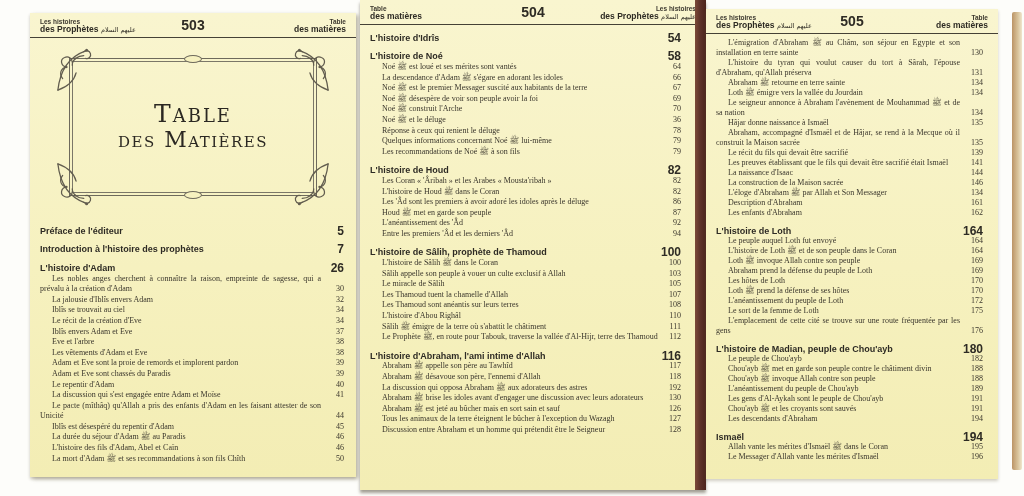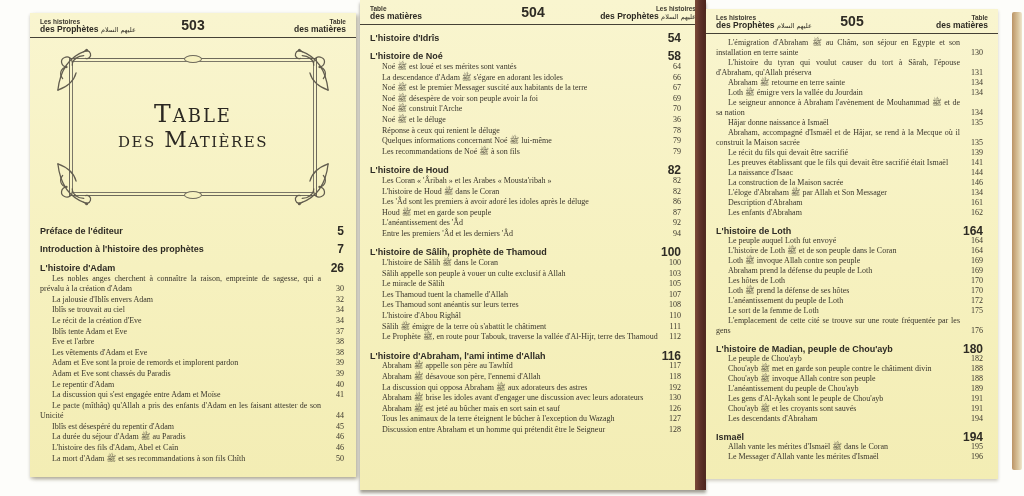--- a/index.html
+++ b/index.html
@@ -162,21 +162,21 @@
         </div>
         <div class="row s">
           <span class="t">Iblîs se trouvait au ciel</span>
           <span class="n">34</span>
         </div>
         <div class="row s">
           <span class="t">Le récit de la création d'Eve</span>
           <span class="n">34</span>
         </div>
         <div class="row s">
-          <span class="t">Iblîs tente Adam et Eve</span>
+          <span class="t">Iblîs envers Adam et Eve</span>
           <span class="n">37</span>
         </div>
         <div class="row s">
           <span class="t">Eve et l'arbre</span>
           <span class="n">38</span>
         </div>
         <div class="row s">
           <span class="t">Les vêtements d'Adam et Eve</span>
           <span class="n">38</span>
         </div>

